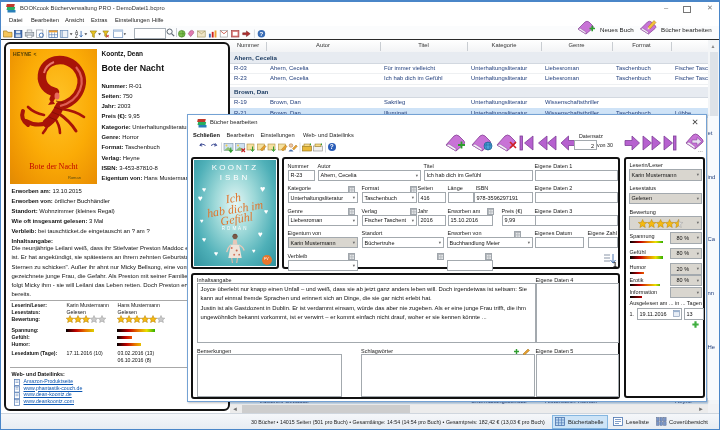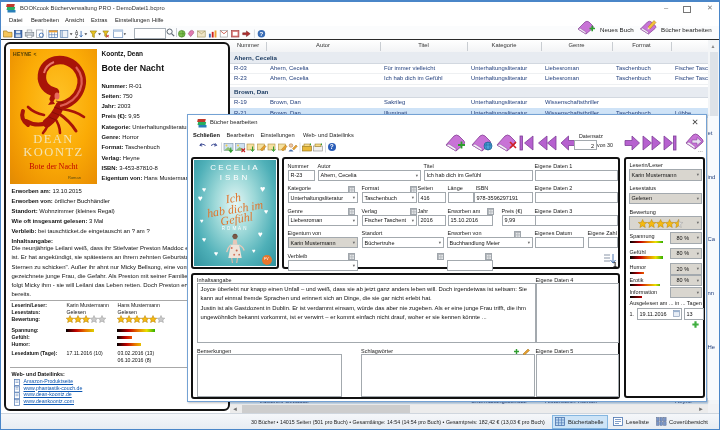--- a/index.html
+++ b/index.html
@@ -148,21 +148,20 @@
         <path d="M34 64 Q24 62 18 56" stroke-width="2.6"></path>
       </g>
       <g stroke="#7d0d06" stroke-width="1" opacity="0.8">
         <path d="M46 50 L54 52 M44 56 L52 59 M42 61 L49 64 M39 66 L46 69"></path>
       </g>
       <path d="M50 55 C70 50 78 30 66 16" stroke="#e06054" stroke-width="2.2" fill="none"></path>
       <path d="M34 22 Q36 14 44 11" stroke="#e8776a" stroke-width="2" fill="none"></path>
       <ellipse cx="47" cy="45" rx="2.5" ry="3.5" fill="#e8685c"></ellipse>
       <path d="M42 48 L38 54 L45 53 Z" fill="#a81408"></path>
     </svg>
-    <div class="ab" style="left:0;top:84px;width:87px;text-align:center;font-family:'Liberation Serif',serif;font-size:12.5px;letter-spacing:1.5px;color:#f3e3b2;line-height:13.5px;">DEAN<br>KOONTZ</div>
     <div class="ab" style="left:0;top:113px;width:87px;text-align:center;font-family:'Liberation Serif',serif;font-size:8px;color:#c00000;">Bote der Nacht</div>
     <div class="ab" style="left:58px;top:126px;font-size:4px;color:#5a4a10;">Roman</div>
   </div>
 
   <div class="ab b" style="left:96px;top:6.5px;font-size:6.5px;color:#111;">Koontz, Dean</div>
   <div class="ab b" style="left:96px;top:19.5px;font-size:8.8px;color:#111;">Bote der Nacht</div>
   <div class="ab" style="left:96px;top:37px;font-size:5.9px;color:#111;line-height:10.3px;white-space:nowrap;">
     <b>Nummer:</b> R-01<br><b>Seiten:</b> 750<br><b>Jahr:</b> 2003<br><b>Preis (€):</b> 9,95<br><b>Kategorie:</b> Unterhaltungsliteratur<br><b>Genre:</b> Horror<br><b>Format:</b> Taschenbuch<br><b>Verlag:</b> Heyne<br><b>ISBN:</b> 3-453-87810-8<br><b>Eigentum von:</b> Hans Mustermann
   </div>
 
@@ -452,21 +451,21 @@
   </svg>
   <svg class="ab" style="left:496px;top:16px;" width="22" height="22" viewBox="0 0 22 22">
     <path d="M2 12 L9 4 Q11.5 2 14 4 L18.5 8.5 Q20 10.5 18 12 L11 18 Z" fill="#c873d6" stroke="#8c4a9c" stroke-width="0.9"></path>
     <path d="M2 12 L11 18 L11 15.5 L5 11 Z" fill="#f2eef6" stroke="#8c4a9c" stroke-width="0.5"></path>
     <path d="M8 9 L13 9 L13 6.5 L17.5 10.5 L13 14.5 L13 12 L8 12 Z" fill="#e8e0f0" stroke="#7d3f97" stroke-width="0.5"></path>
     <text x="14" y="21" font-size="6" fill="#333">...</text>
   </svg>
 
   <div class="ab" style="left:3px;top:41.5px;width:88px;height:112px;border:2px solid #111;border-radius:3px;box-sizing:border-box;background:#fff;">
     <div class="ab" style="left:1px;top:1px;width:82px;height:106px;background:radial-gradient(ellipse at 50% 42%, #e6f7f6 0%, #9cd8d8 35%, #4fb0b8 70%, #31929e 100%);overflow:hidden;">
-      <div class="ab" style="left:0;top:3px;width:82px;text-align:center;font-size:8px;letter-spacing:2.2px;color:#fff;">CECELIA</div>
+      <div class="ab" style="left:0;top:3px;width:82px;text-align:center;font-size:8px;letter-spacing:2.2px;color:#fff;">KOONTZ</div>
       <div class="ab" style="left:0;top:13px;width:82px;text-align:center;font-size:8px;letter-spacing:3px;color:#fff;">ISBN</div>
       <div class="ab" style="left:2px;top:33px;width:78px;text-align:center;font-family:'Liberation Serif',serif;font-style:italic;font-size:12px;color:#e0762e;line-height:10.5px;transform:rotate(-9deg);">Ich<br>hab dich im<br>Gefühl</div>
       <div class="ab" style="left:0;top:66px;width:82px;text-align:center;font-size:4.5px;letter-spacing:2px;color:#fff;">ROMAN</div>
       <div class="ab" style="left:8px;top:26px;color:#fff;font-size:7px;">♥</div>
       <div class="ab" style="left:66px;top:24px;color:#fff;font-size:9px;">♥</div>
       <div class="ab" style="left:4px;top:34px;color:#fff;font-size:8px;">♥</div>
       <div class="ab" style="left:70px;top:48px;color:#fff;font-size:7px;">♥</div>
       <div class="ab" style="left:6px;top:58px;color:#fff;font-size:6px;">♥</div>
       <div class="ab" style="left:64px;top:70px;color:#fff;font-size:8px;">♥</div>
       <div class="ab" style="left:8px;top:76px;color:#fff;font-size:7px;">♥</div>

